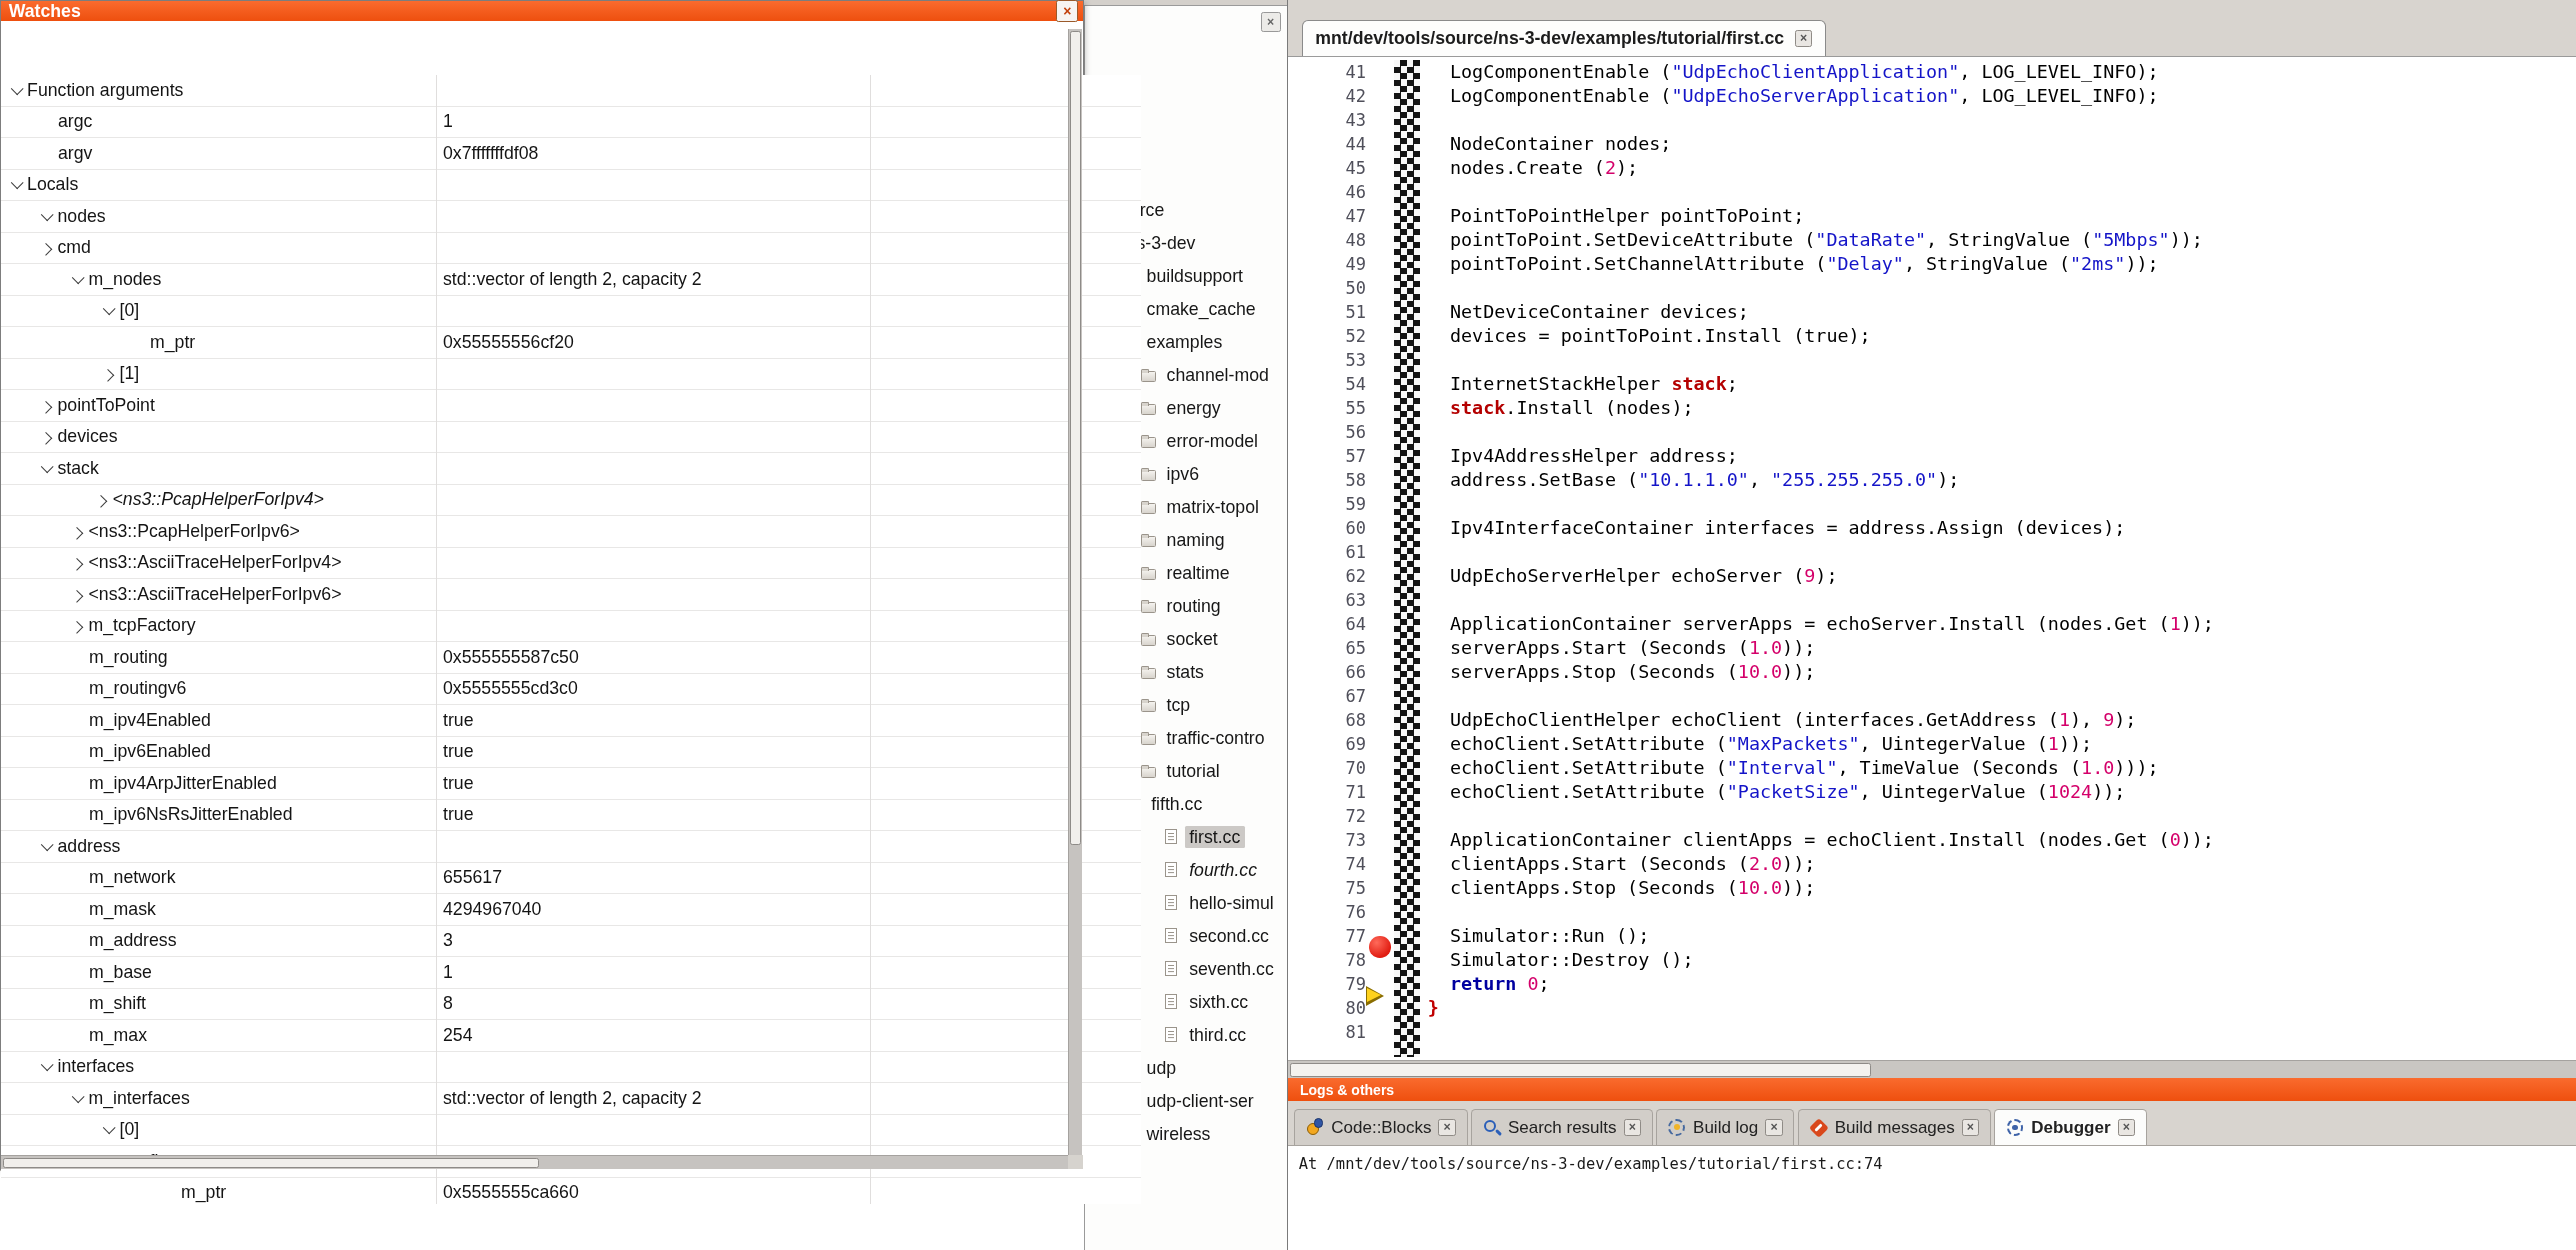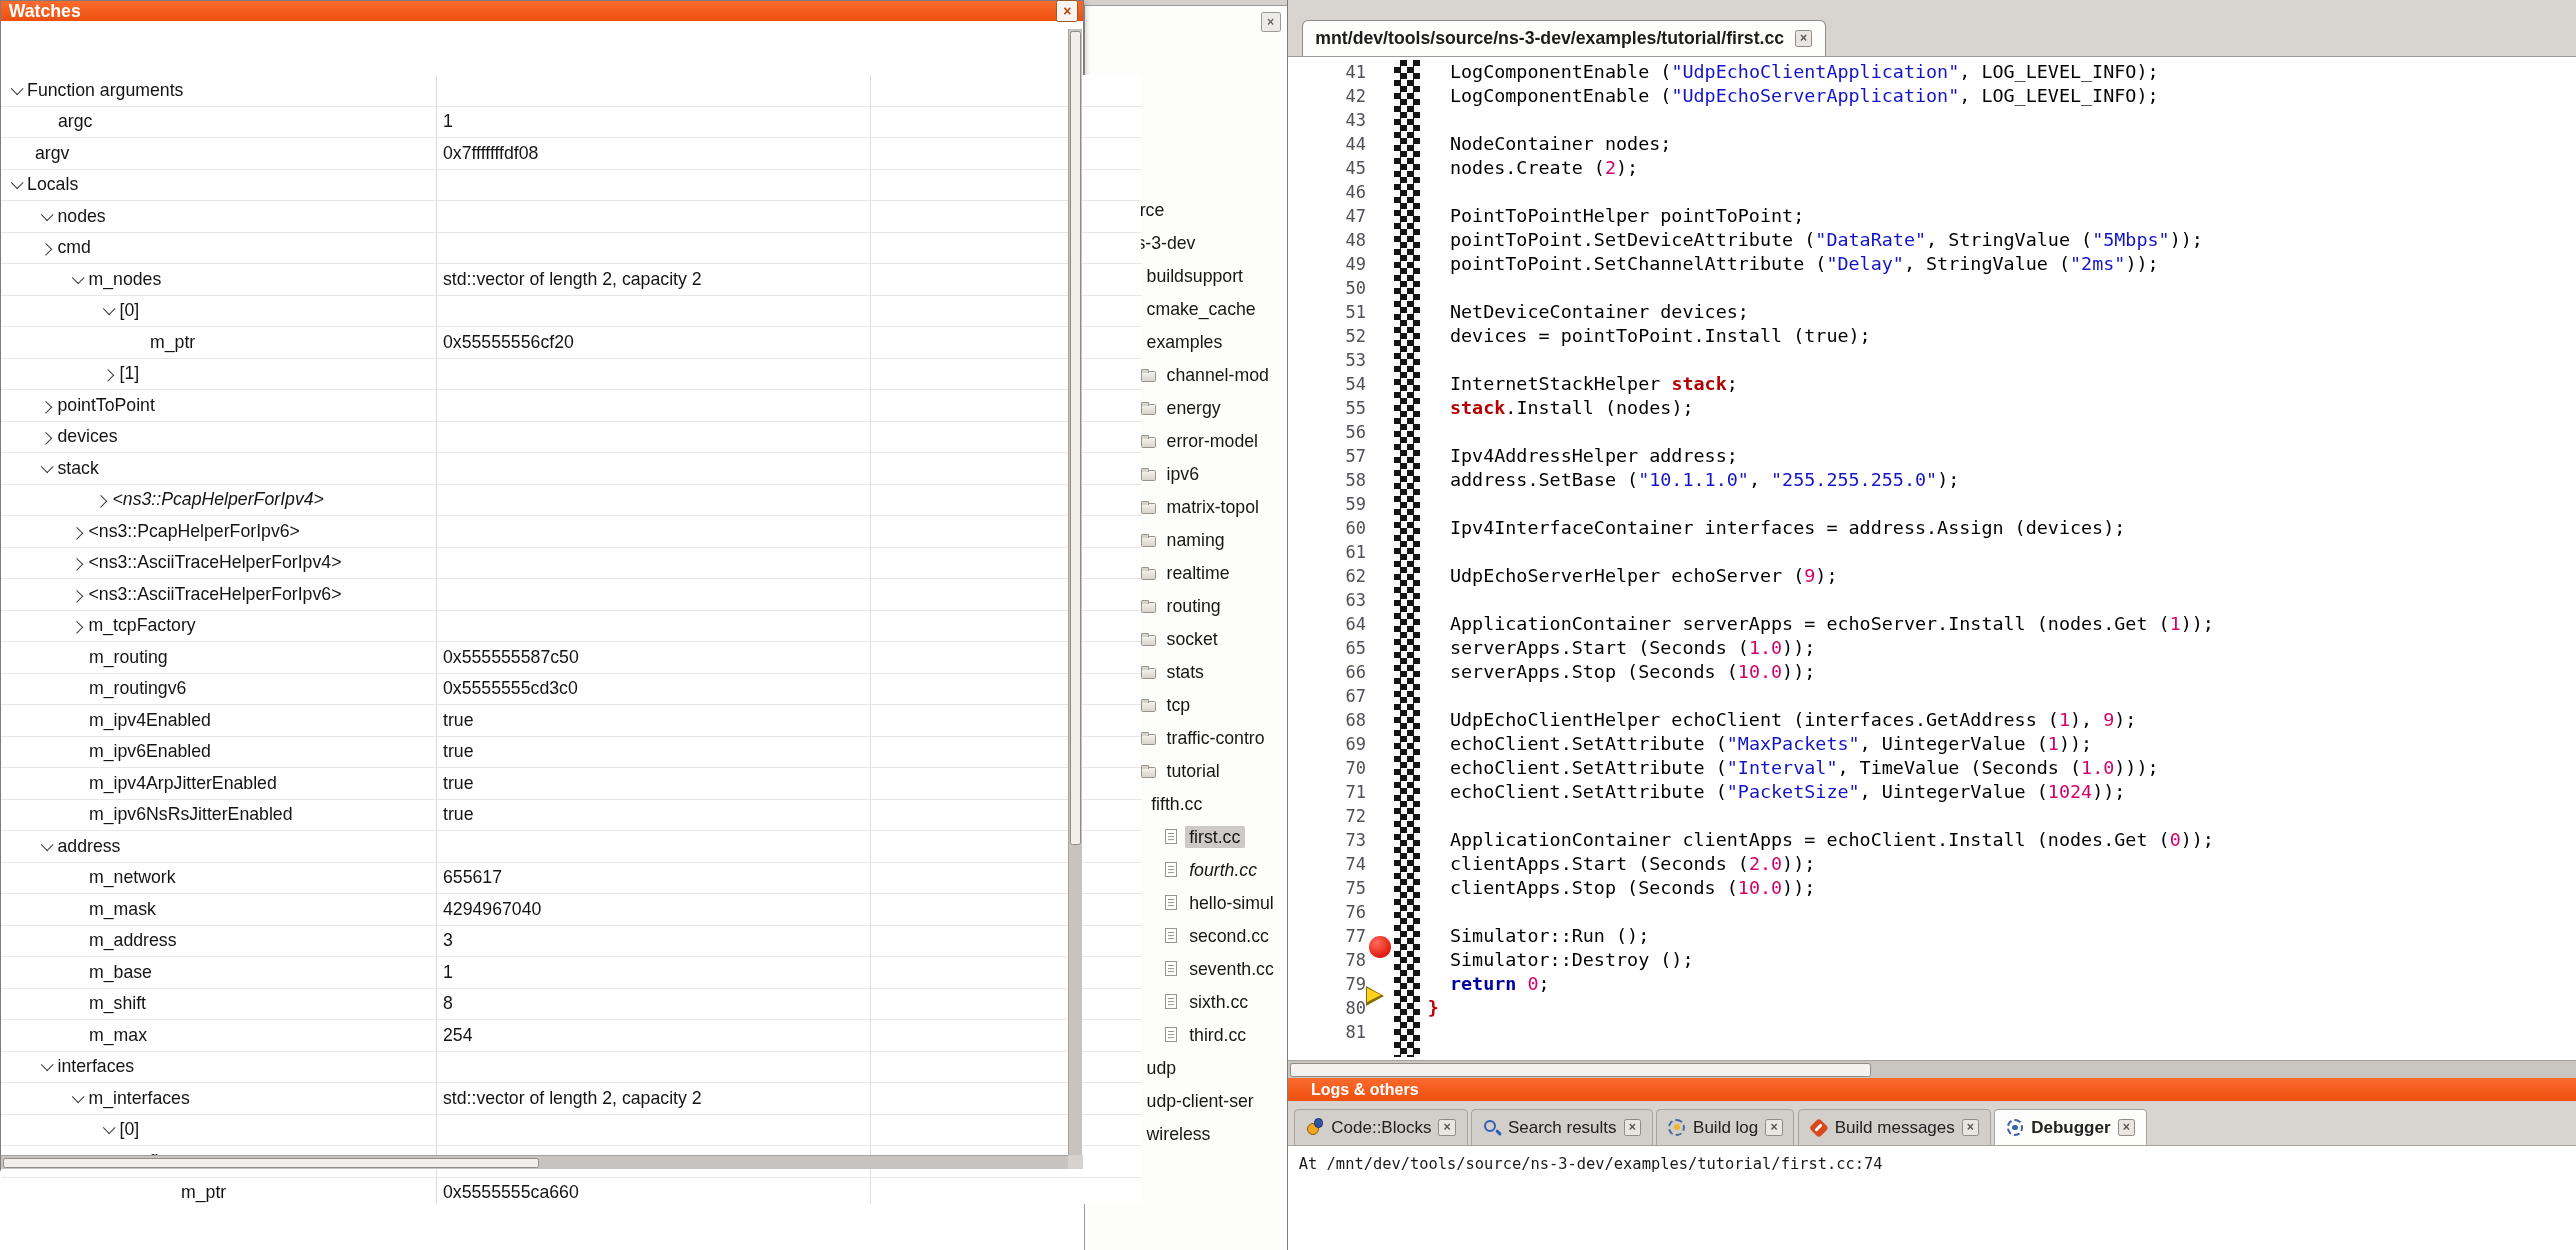--- a/index.html
+++ b/index.html
@@ -62,21 +62,21 @@
   .tk-t{color:var(--type-red);font-weight:bold;}
   .tk-b{color:var(--brace-red);font-weight:bold;}
   #breakpoint-icon{position:absolute;left:81px;width:21.5px;height:21.5px;border-radius:50%;background:radial-gradient(circle at 35% 30%,#ff6a5a,var(--breakpoint-red) 70%);}
   #arrow-icon{position:absolute;left:78px;width:0;height:0;border-top:10px solid transparent;border-bottom:10px solid transparent;border-left:18.4px solid #8a6d00;}
   #arrow-icon::after{content:"";position:absolute;left:-17px;top:-7.7px;border-top:7.7px solid transparent;border-bottom:7.7px solid transparent;border-left:14.6px solid var(--arrow-yellow);}
   #editor-hscroll{position:relative;height:18.4px;background:#c9c6c2;border-top:0.8px solid #a5a29f;box-sizing:border-box;}
   #editor-hscroll .thumb{position:absolute;top:1.5px;bottom:1.5px;left:1.5px;width:45%;background:#f4f2ef;border:0.8px solid #8e8b88;border-radius:2.3px;}
 
   
   #logs-panel{position:absolute;left:1287px;top:1078px;width:1289px;height:172px;background:#fff;border-left:0.8px solid #7a7a7a;box-sizing:border-box;}
-  #logs-titlebar{height:23px;font-size:16px;padding-left:23px;}
+  #logs-titlebar{height:23px;font-size:14px;padding-left:12px;}
   #logs-tabs{display:flex;align-items:flex-end;height:45px;background:#d8d4cf;padding:4.6px 6.1px 0 6.1px;gap:3.1px;border-bottom:0.8px solid #a7a39e;box-sizing:border-box;}
   .log-tab{display:flex;align-items:center;gap:7px;height:35px;padding:0 10.8px;background:#d2cec9;border:0.8px solid #a7a39e;border-bottom:none;border-radius:4.6px 4.6px 0 0;font-size:17px;color:#222;}
   .log-tab.active{background:#fcfcfb;font-weight:bold;}
   #logs-status{font-family:"DejaVu Sans Mono",monospace;font-size:15.4px;padding:9.2px 10.8px;color:#1a1a1a;}
 
   
   .ticon{width:18.4px;height:18.4px;position:relative;flex:none;}
   .icon-codeblocks::before{content:"";position:absolute;left:0.8px;top:4.6px;width:10px;height:10px;border-radius:50%;background:#f2a71f;border:1.5px solid #8a5d07;}
   .icon-codeblocks::after{content:"";position:absolute;right:0.8px;top:0;width:7.7px;height:7.7px;border-radius:50%;background:#2f55a4;border:1.5px solid #1c3468;}
   .icon-search::before{content:"";position:absolute;left:1.5px;top:1.5px;width:8.4px;height:8.4px;border:2.3px solid #2b5fb8;border-radius:50%;}
@@ -385,21 +385,21 @@
         <div class="watch-row" style="padding-left: 4.6px;">
           <span class="chevbox">
             <i class="chev open"></i>
           </span>
           <span class="w-name">Function arguments</span>
         </div>
         <div class="watch-row" style="padding-left: 57px;">
           <span class="w-name">argc</span>
           <span class="w-val">1</span>
         </div>
-        <div class="watch-row" style="padding-left: 34px;">
+        <div class="watch-row" style="padding-left: 57px;">
           <span class="w-name">argv</span>
           <span class="w-val">0x7fffffffdf08</span>
         </div>
         <div class="watch-row" style="padding-left: 4.6px;">
           <span class="chevbox">
             <i class="chev open"></i>
           </span>
           <span class="w-name">Locals</span>
         </div>
         <div class="watch-row" style="padding-left: 35px;">

